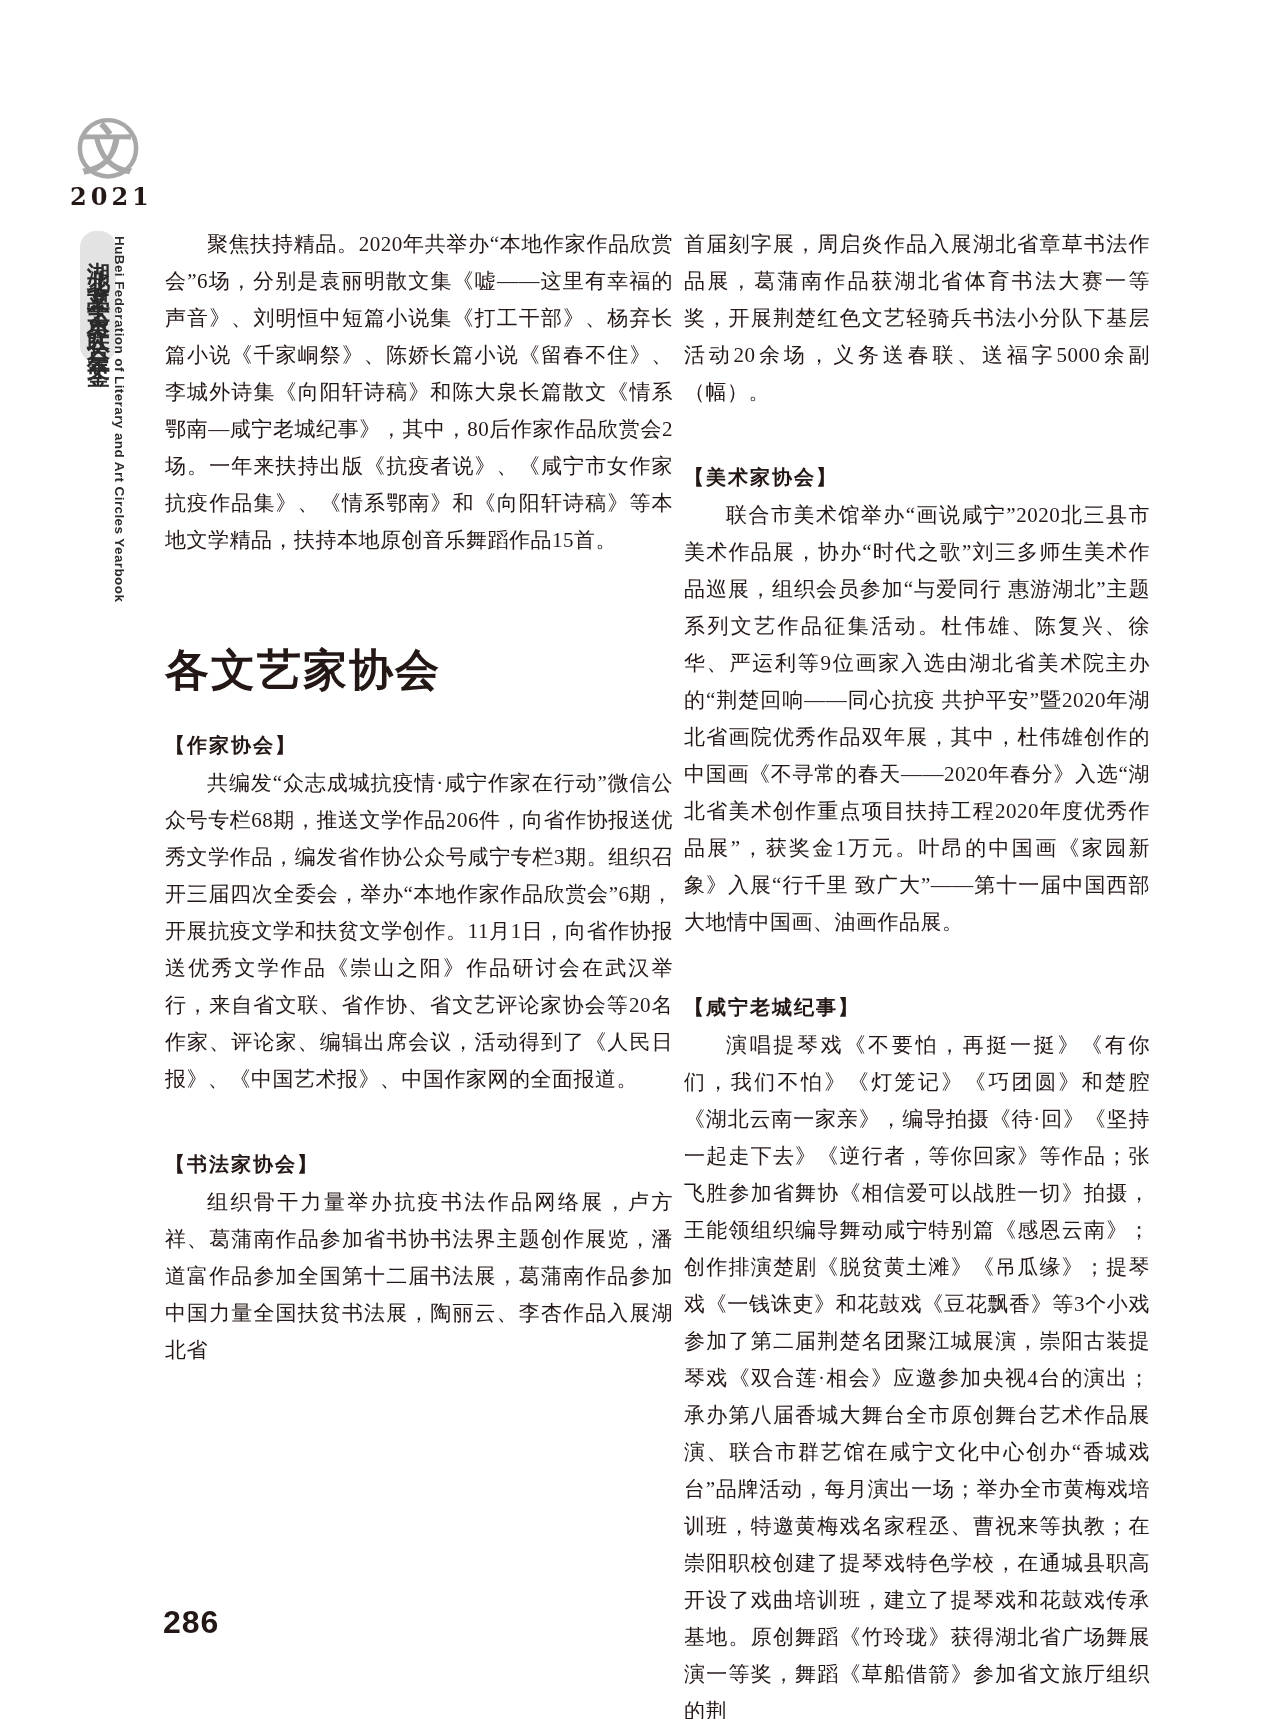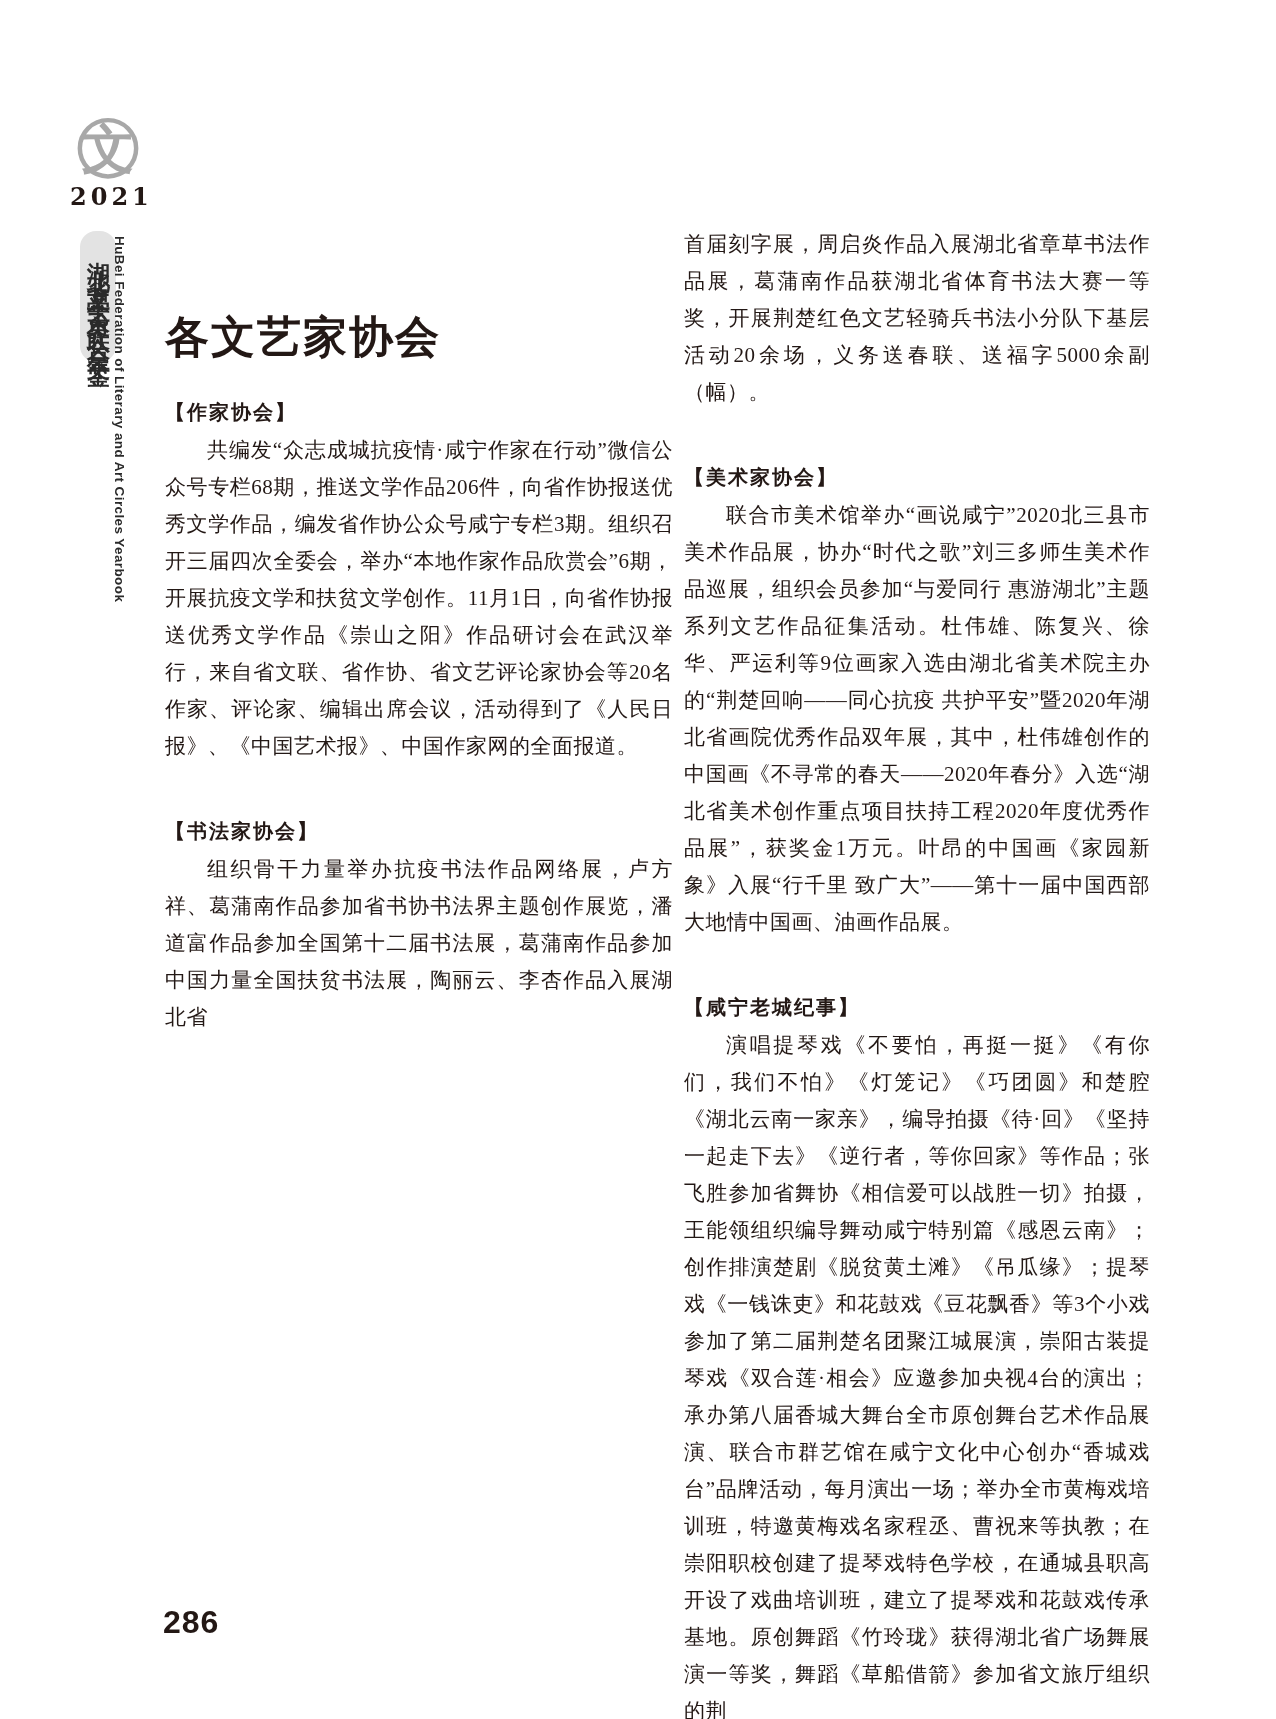--- a/index.html
+++ b/index.html
@@ -82,20 +82,21 @@
       <circle cx="50" cy="56" r="44" fill="none" stroke="#a8a8a8" stroke-width="7"></circle>
       <text x="50" y="86" font-size="82" font-weight="bold" fill="#a8a8a8" text-anchor="middle">文</text>
     </svg>
   </div>
   <div class="year">2021</div>
 
   <div class="sidebar-cn">湖北省文学艺术界联合会年鉴</div>
   <div class="sidebar-en">HuBei Federation of Literary and Art Circles Yearbook</div>
 
   <section class="col col-left">
+    <p class="body indent">聚焦扶持精品。2020年共举办“本地作家作品欣赏会”6场，分别是袁丽明散文集《嘘——这里有幸福的声音》、刘明恒中短篇小说集《打工干部》、杨弃长篇小说《千家峒祭》、陈娇长篇小说《留春不住》、李城外诗集《向阳轩诗稿》和陈大泉长篇散文《情系鄂南—咸宁老城纪事》，其中，80后作家作品欣赏会2场。一年来扶持出版《抗疫者说》、《咸宁市女作家抗疫作品集》、《情系鄂南》和《向阳轩诗稿》等本地文学精品，扶持本地原创音乐舞蹈作品15首。</p>
 
     <h1 class="page-title">各文艺家协会</h1>
 
     <h2 class="assoc first">【作家协会】</h2>
     <p class="body indent">共编发“众志成城抗疫情·咸宁作家在行动”微信公众号专栏68期，推送文学作品206件，向省作协报送优秀文学作品，编发省作协公众号咸宁专栏3期。组织召开三届四次全委会，举办“本地作家作品欣赏会”6期，开展抗疫文学和扶贫文学创作。11月1日，向省作协报送优秀文学作品《崇山之阳》作品研讨会在武汉举行，来自省文联、省作协、省文艺评论家协会等20名作家、评论家、编辑出席会议，活动得到了《人民日报》、《中国艺术报》、中国作家网的全面报道。</p>
 
     <h2 class="assoc">【书法家协会】</h2>
     <p class="body indent">组织骨干力量举办抗疫书法作品网络展，卢方祥、葛蒲南作品参加省书协书法界主题创作展览，潘道富作品参加全国第十二届书法展，葛蒲南作品参加中国力量全国扶贫书法展，陶丽云、李杏作品入展湖北省</p>
   </section>
 

